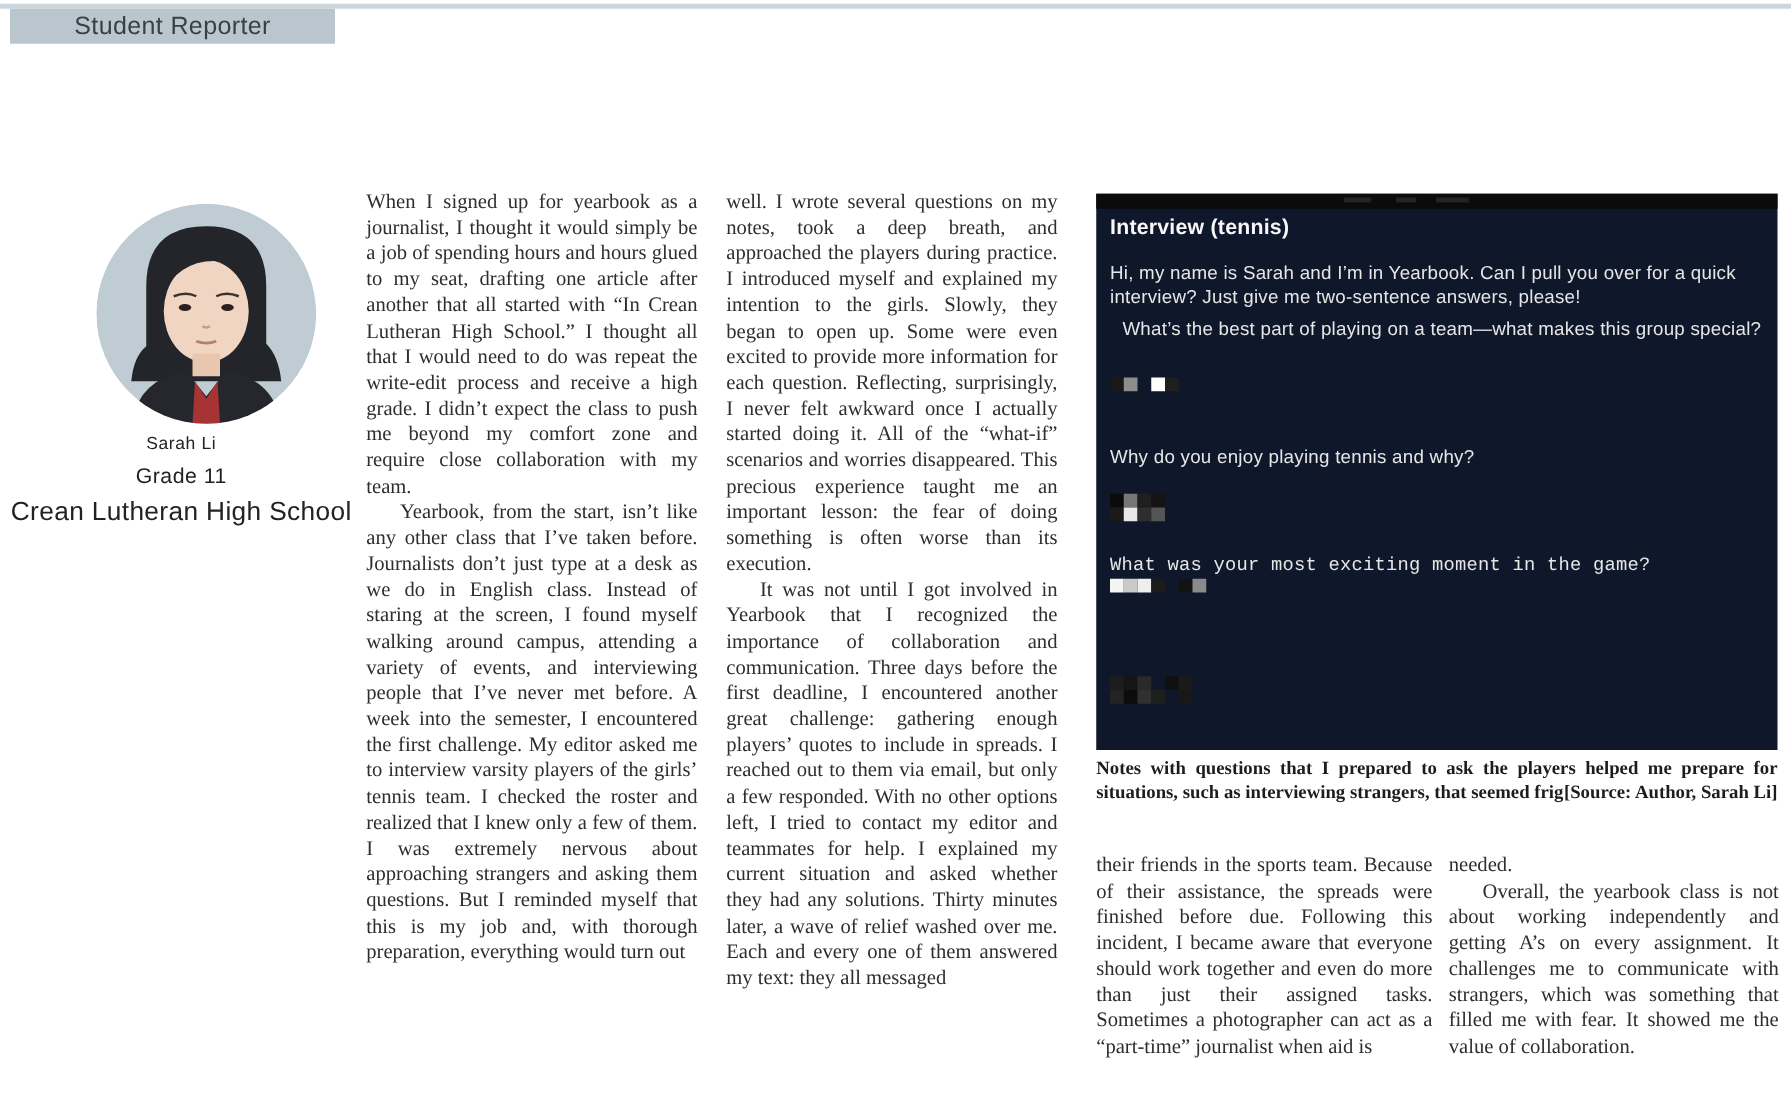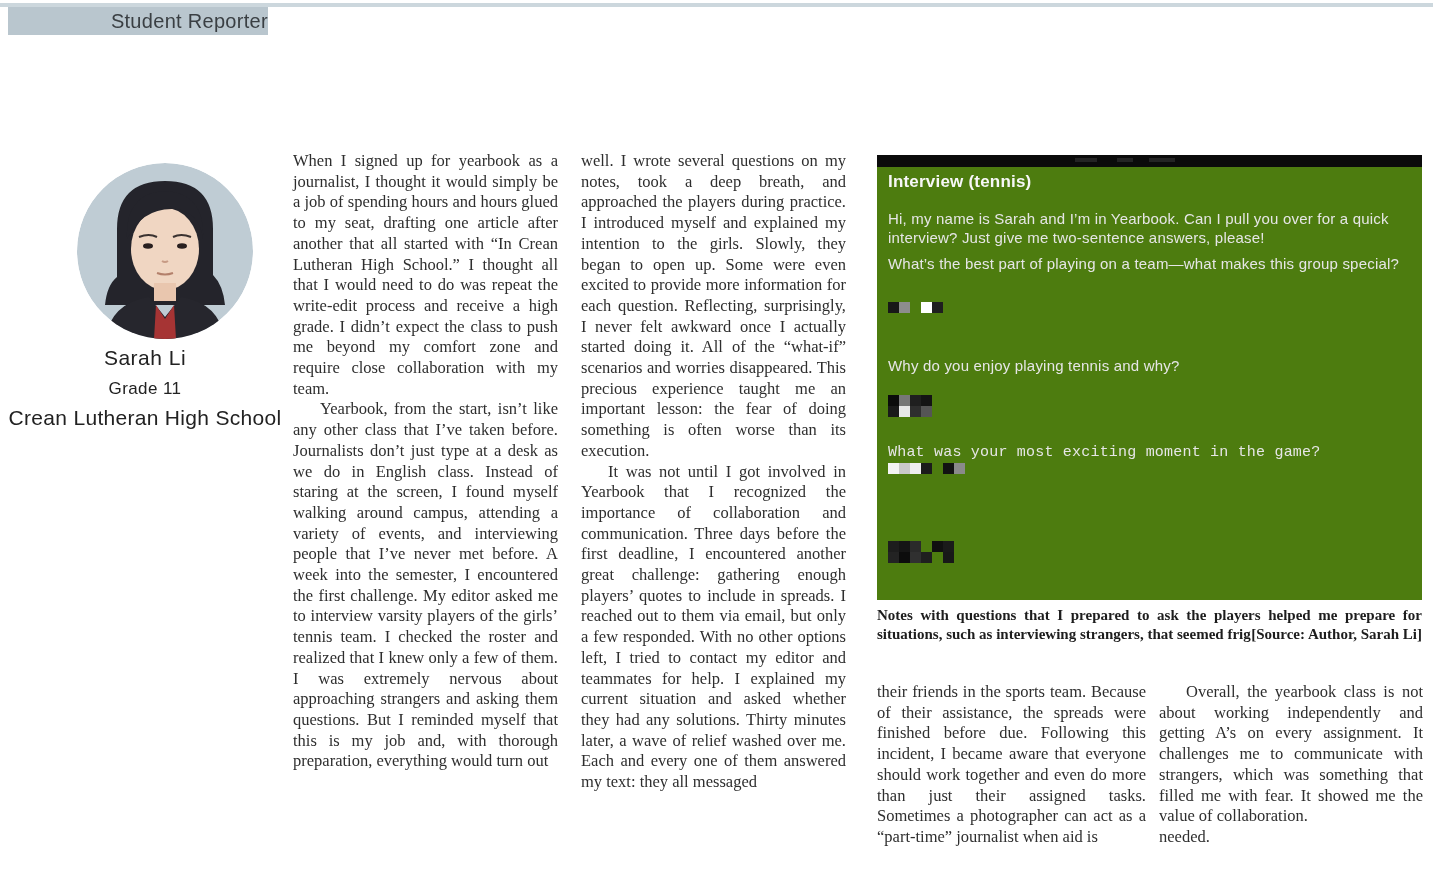--- a/index.html
+++ b/index.html
@@ -1,45 +1,45 @@
 <!DOCTYPE html>
 <html lang="en"><head>
 <meta charset="utf-8">
 <style>
   html,body{margin:0;padding:0;background:#ffffff;}
   .page{position:relative;width:1433px;height:878px;background:#ffffff;overflow:hidden;
         font-family:"Liberation Serif",serif;color:#2e2e2e;}
   .topline{position:absolute;left:0;top:3px;width:100%;height:4px;background:#ccd7dd;}
   .badge{position:absolute;left:8px;top:7px;width:260px;height:28px;background:#b9c6ce;
-         display:flex;align-items:center;justify-content:flex-end;
+         display:flex;align-items:center;justify-content:center;
          font-family:"Liberation Sans",sans-serif;font-size:20px;color:#3a3f43;letter-spacing:.3px;}
   .title{position:absolute;left:293px;top:44px;font-size:44px;color:#1f1f1f;letter-spacing:.5px;}
   .portrait{position:absolute;left:77px;top:163px;width:176px;height:176px;border-radius:50%;overflow:hidden;}
   .authorblock{position:absolute;left:0;top:346px;width:290px;text-align:center;
                font-family:"Liberation Sans",sans-serif;color:#222;}
-  .authorname{font-size:21px;letter-spacing:.5px;margin:0 0 9px 0;}
+  .authorname{font-size:14px;letter-spacing:.5px;margin:0 0 9px 0;}
   .authorgrade{font-size:17px;letter-spacing:.4px;margin:0 0 7px 0;}
   .authorschool{font-size:21px;letter-spacing:.3px;margin:0;}
   .col{position:absolute;top:151px;width:265px;}
   .col1{left:293px;}
   .col2{left:581px;}
   .col3{left:877px;top:682px;width:269px;}
   .col4{left:1159px;top:682px;width:264px;}
   .para{margin:0;text-align:justify;font-size:16.5px;line-height:20.7px;color:#2e2e2e;
         hyphens:auto;-webkit-hyphens:auto;}
   .indent{text-indent:27px;}
-  .figure{position:absolute;left:877px;top:155px;width:545px;height:445px;background:#4d7c0f;
+  .figure{position:absolute;left:877px;top:155px;width:545px;height:445px;background:#0f172a;
           font-family:"Liberation Sans",sans-serif;color:#e9e9e9;}
   .figtopbar{position:absolute;left:0;top:0;width:100%;height:12px;background:#0b0b0b;}
   .smudge{position:absolute;top:3px;height:4px;background:#3a3a3a;opacity:.55;}
   .figtitle{position:absolute;left:11px;top:17px;font-size:17px;font-weight:700;color:#f7f7f7;letter-spacing:.2px;}
   .figtext{position:absolute;left:11px;right:13px;font-size:15px;line-height:19px;
            font-weight:500;color:#e6e6e6;letter-spacing:.2px;}
   .fi-intro{top:54px;}
-  .fi-q1{top:99px;}
+  .fi-q1{top:99px;text-align:right;}
   .fi-q2{top:201px;}
   .fi-q3{top:288px;font-family:Liberation Mono, monospace;}
   .fi-q4{top:352px;}
   .mosaic{position:absolute;left:11px;}
   .m1{top:147px;}
   .m2{top:240px;}
   .m3{top:308px;}
   .m4{top:386px;}
   .mrow{display:flex;}
   .msq{width:11px;height:11px;display:block;}
@@ -161,17 +161,17 @@
   <div class="caption">
     <span>Notes with questions that I prepared to ask the players helped me prepare for situations, such as interviewing strangers, that seemed frightening at first.</span>
     <span class="source">[Source: Author, Sarah Li]</span>
   </div>
 
   <div class="col col3">
     <p class="para">their friends in the sports team. Because of their assistance, the spreads were finished before due. Following this incident, I became aware that everyone should work together and even do more than just their assigned tasks. Sometimes a photographer can act as a “part-time” journalist when aid is</p>
   </div>
 
   <div class="col col4">
+    <p class="para">needed.</p>
     <p class="para indent">Overall, the yearbook class is not about working independently and getting A’s on every assignment. It challenges me to communicate with strangers, which was something that filled me with fear. It showed me the value of collaboration.</p>
-    <p class="para">needed.</p>
   </div>
 
 </div>
 
 </body></html>

